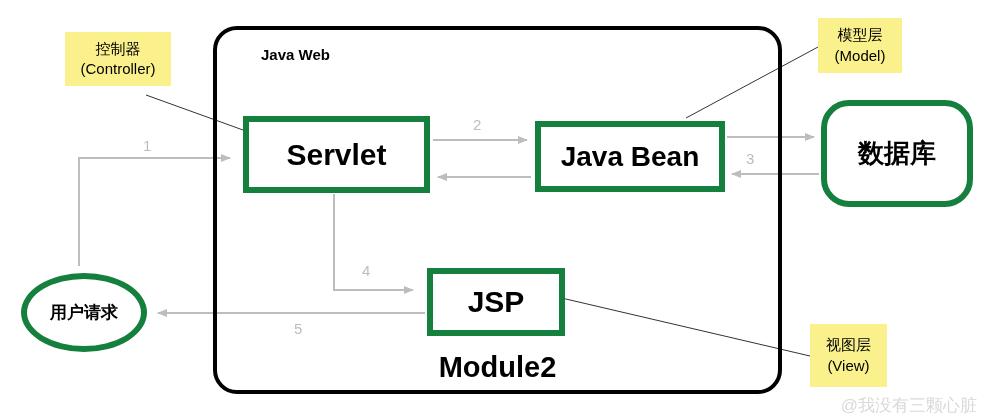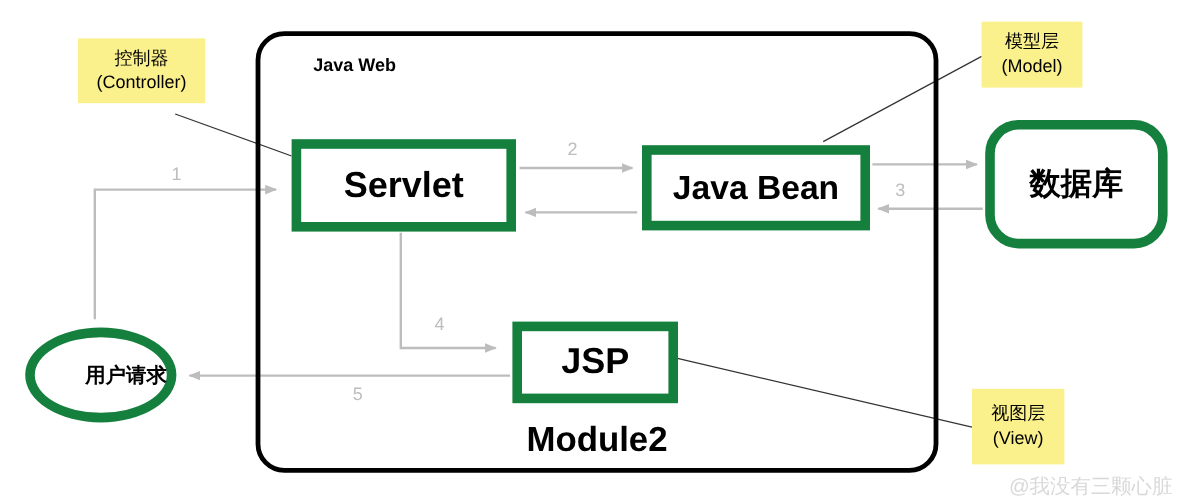--- a/index.html
+++ b/index.html
@@ -20,21 +20,21 @@
     left: 0; top: 0;
     width: 985px; height: 419px;
     z-index: 1;
   }
   .node {
     position: absolute;
     display: flex;
     align-items: center;
     justify-content: center;
     background: #ffffff;
-    border: 8px solid #15803d;
+    border: 6px solid #15803d;
     box-sizing: border-box;
     color: #000000;
     font-weight: bold;
     text-align: center;
     z-index: 2;
   }
   .container-box {
     position: absolute;
     left: 213px; top: 26px;
     width: 569px; height: 368px;
@@ -63,21 +63,20 @@
   }
   #servlet-box { left: 243px; top: 116px; width: 187px; height: 77px; font-size: 30px; z-index: 3; }
   #javabean-box { left: 535px; top: 121px; width: 190px; height: 71px; font-size: 28px; z-index: 3; }
   #jsp-box { left: 427px; top: 268px; width: 138px; height: 68px; font-size: 30px; z-index: 3; }
   #database-box { left: 821px; top: 100px; width: 152px; height: 107px; font-size: 26px; border-radius: 28px; z-index: 3; }
   #user-request-ellipse {
     left: 21px; top: 273px; width: 126px; height: 79px;
     border-radius: 50%;
     font-size: 17px;
     z-index: 3;
-    justify-content: flex-end;
   }
   .sticky-label {
     position: absolute;
     display: flex;
     flex-direction: column;
     align-items: center;
     justify-content: center;
     font-size: 15px;
     line-height: 1.35;
     color: #000000;

